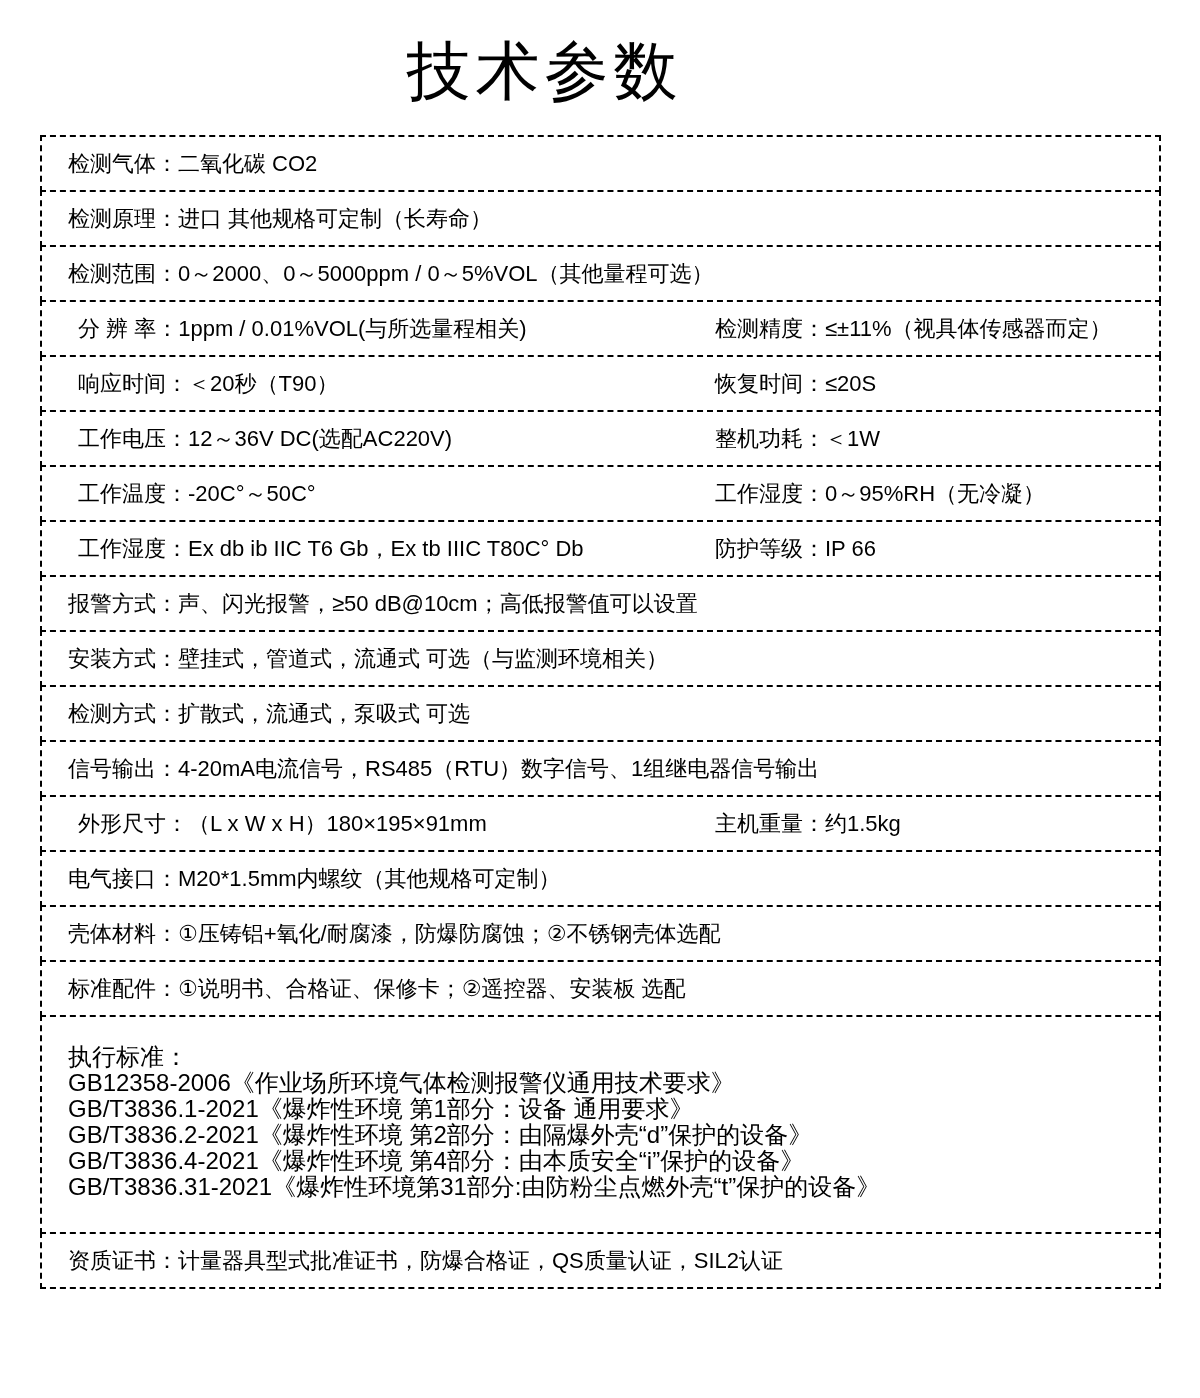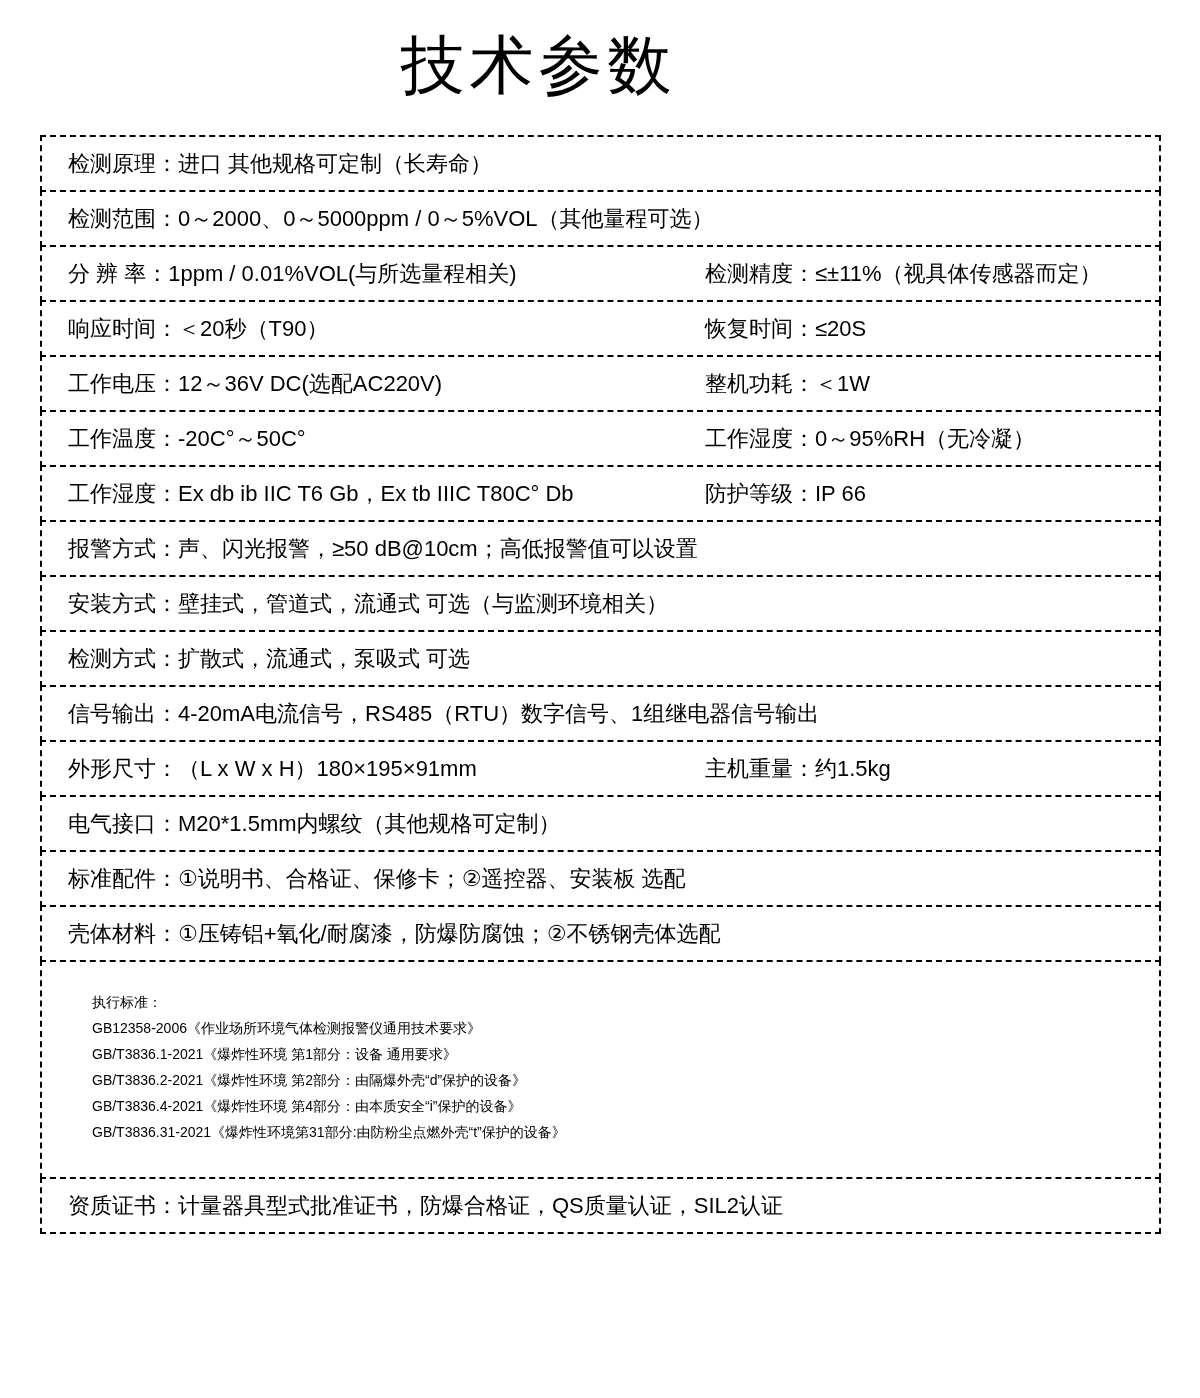--- a/index.html
+++ b/index.html
@@ -10,21 +10,21 @@
     color: #000000;
   }
   .page {
     position: relative;
     width: 1200px;
     height: 1398px;
     background: #ffffff;
     overflow: hidden;
   }
   .title {
-    margin: 0;
+    margin: 6px;
     position: absolute;
     top: 24px;
     left: 0;
     width: 1077px;
     text-align: center;
     font-size: 64px;
     font-weight: 500;
     letter-spacing: 5px;
     line-height: 82px;
     color: #000000;
@@ -43,44 +43,46 @@
     margin-top: -2px;
     display: flex;
     align-items: center;
     padding-left: 26px;
     font-size: 22px;
     line-height: 26px;
     background: #ffffff;
   }
   .row:first-child { margin-top: 0; }
   .cell { white-space: nowrap; }
-  .col1 { flex: 0 0 637px; width: 637px; }
+  .col1 { flex: 0 0 637px; width: 637px; margin-left: 10px; }
   .col2 { flex: 1 1 auto; }
   .row-tall {
     height: 219px;
     display: block;
     padding-top: 27px;
     align-items: flex-start;
   }
   .row-tall .std-line {
-    font-size: 14px;
+    font-size: 24px;
     line-height: 26px;
     white-space: nowrap;
-    margin-left: 24px;
   }
 </style>
 </head>
 <body>
 
 <div class="page">
 
   <h1 class="title">技术参数</h1>
 
   <div class="spec-table">
 
+    <div class="row">
+      <span class="cell">检测气体：二氧化碳 CO2</span>
+    </div>
 
     <div class="row">
       <span class="cell">检测原理：进口 其他规格可定制（长寿命）</span>
     </div>
 
     <div class="row">
       <span class="cell">检测范围：0～2000、0～5000ppm / 0～5%VOL（其他量程可选）</span>
     </div>
 
     <div class="row">
@@ -128,25 +130,25 @@
     <div class="row">
       <span class="cell col1">外形尺寸：（L x W x H）180×195×91mm</span>
       <span class="cell col2">主机重量：约1.5kg</span>
     </div>
 
     <div class="row">
       <span class="cell">电气接口：M20*1.5mm内螺纹（其他规格可定制）</span>
     </div>
 
     <div class="row">
-      <span class="cell">标准配件：①说明书、合格证、保修卡；②遥控器、安装板 选配</span>
+      <span class="cell">壳体材料：①压铸铝+氧化/耐腐漆，防爆防腐蚀；②不锈钢壳体选配</span>
     </div>
 
     <div class="row">
-      <span class="cell">壳体材料：①压铸铝+氧化/耐腐漆，防爆防腐蚀；②不锈钢壳体选配</span>
+      <span class="cell">标准配件：①说明书、合格证、保修卡；②遥控器、安装板 选配</span>
     </div>
 
     <div class="row row-tall">
       <div class="std-line">执行标准：</div>
       <div class="std-line">GB12358-2006《作业场所环境气体检测报警仪通用技术要求》</div>
       <div class="std-line">GB/T3836.1-2021《爆炸性环境 第1部分：设备 通用要求》</div>
       <div class="std-line">GB/T3836.2-2021《爆炸性环境 第2部分：由隔爆外壳“d”保护的设备》</div>
       <div class="std-line">GB/T3836.4-2021《爆炸性环境 第4部分：由本质安全“i”保护的设备》</div>
       <div class="std-line">GB/T3836.31-2021《爆炸性环境第31部分:由防粉尘点燃外壳“t”保护的设备》</div>
     </div>

